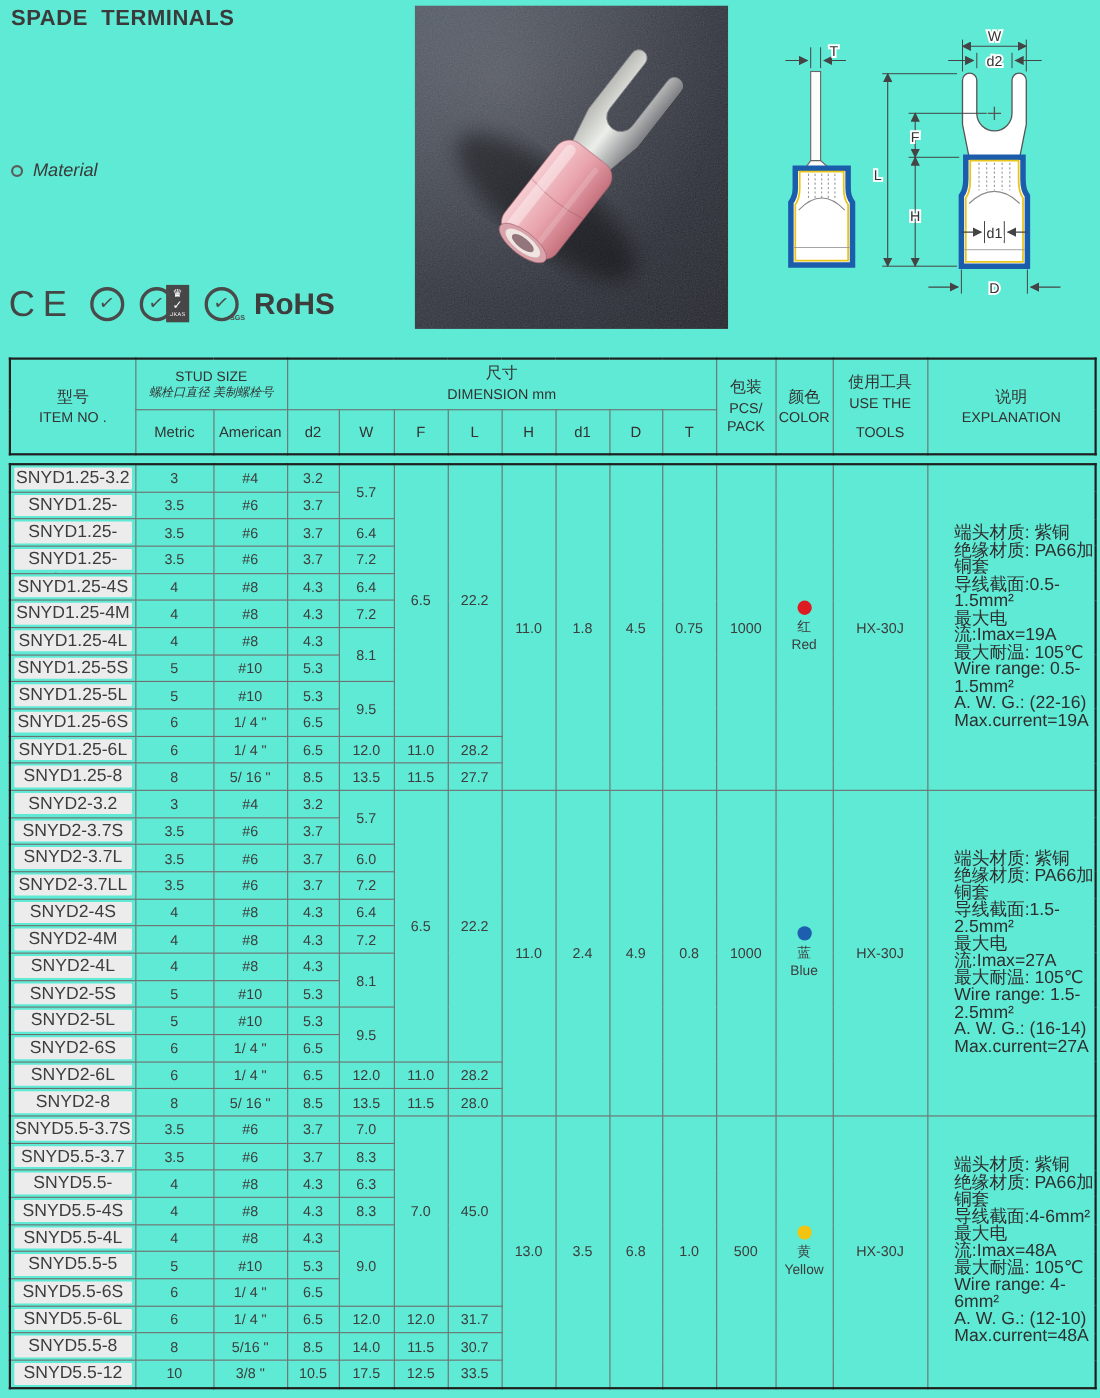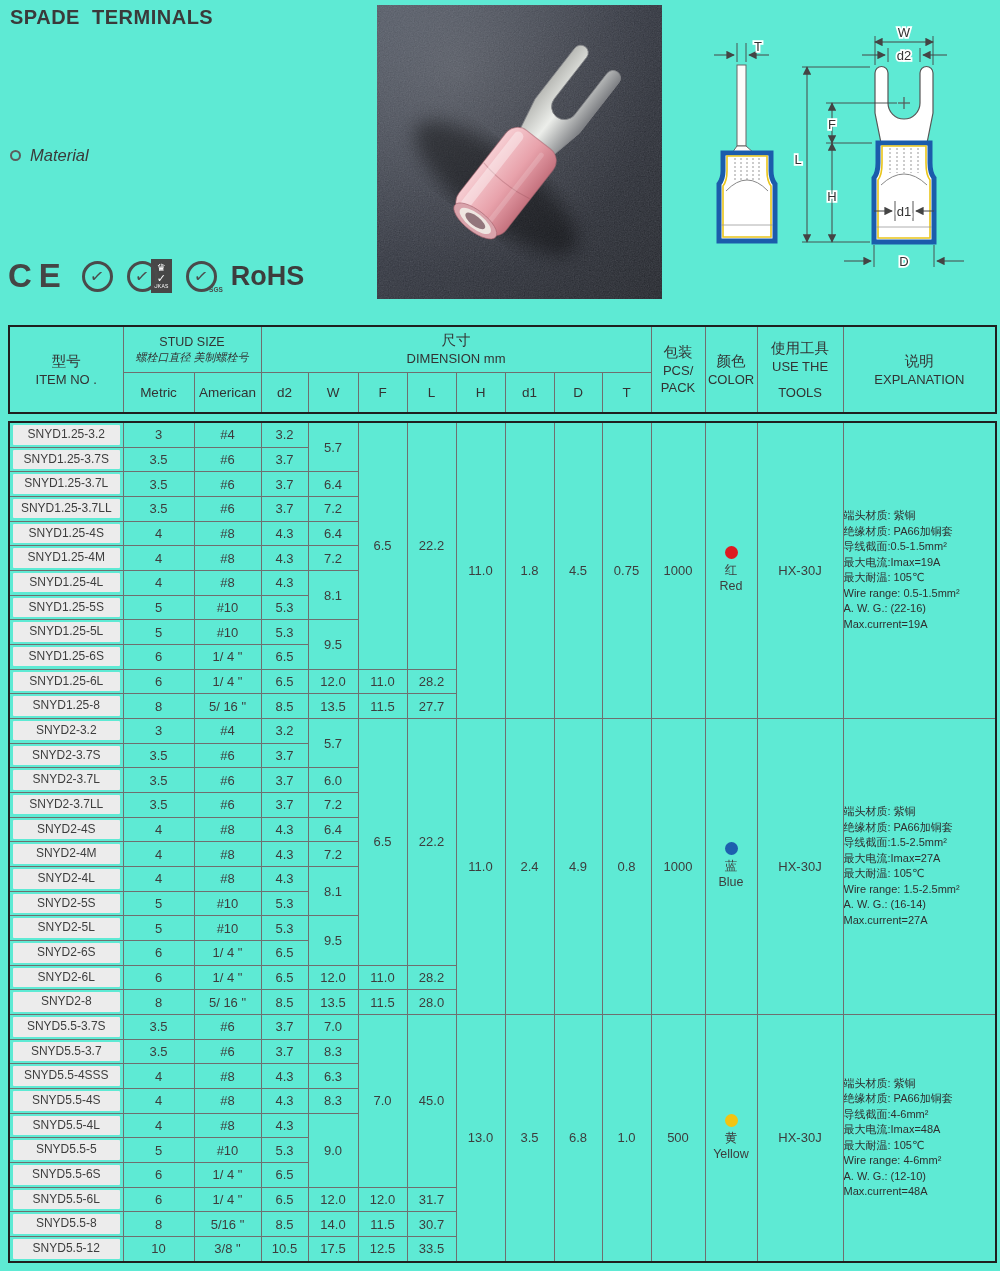--- a/index.html
+++ b/index.html
@@ -10,21 +10,21 @@
   .title{position:absolute;left:10px;top:6px;font-size:20px;font-weight:bold;
          letter-spacing:.5px;color:#3a3a3a;white-space:pre;}
   .material{position:absolute;left:10px;top:146px;font-style:italic;}
   .mat-title{display:flex;align-items:center;gap:9px;font-size:16.5px;color:#3a3a3a;margin-bottom:7px;}
   .mat-item{display:flex;align-items:center;gap:9px;font-size:13.5px;height:20px;color:#3a3a3a;}
   .bullet{width:9px;height:9px;border:2px solid #5c5c5c;border-radius:50%;box-sizing:border-box;flex:0 0 auto;}
   .bullet.big{width:11px;height:11px;}
 
   
   .certs{position:absolute;left:8px;top:257px;display:flex;align-items:center;gap:14px;height:38px;}
-  .ce{font-size:33px;font-weight:bold;letter-spacing:7px;color:#454545;line-height:38px;}
+  .ce{font-size:33px;font-weight:normal;letter-spacing:7px;color:#454545;line-height:38px;}
   .badge{width:31px;height:31px;border:3px solid #4a4a4a;border-radius:50%;box-sizing:border-box;
          display:flex;align-items:center;justify-content:center;position:relative;
          font-weight:bold;color:#4a4a4a;font-size:17px;flex:0 0 auto;}
   .badge .chk{transform:rotate(8deg);}
   .ukas{width:21px;height:34px;background:#474747;color:#fff;display:flex;flex-direction:column;
         align-items:center;justify-content:center;line-height:1;margin-left:-7px;flex:0 0 auto;}
   .ukas .crown{font-size:10px;}
   .ukas .chk2{font-size:11px;font-weight:bold;}
   .ukas .uk{font-size:5px;letter-spacing:.3px;}
   .sgs{position:absolute;bottom:-4px;right:-9px;font-size:6.5px;font-weight:bold;color:#4a4a4a;}
@@ -46,22 +46,22 @@
   .spec-head tr.r2{height:41px;}
   .spec-head .zh{font-size:14.5px;line-height:19px;color:#333;}
   .spec-head .en{font-size:13px;line-height:17px;color:#333;}
   .spec-head .szh{font-size:11px;line-height:15px;color:#333;font-style:italic;}
   .spec-head .sen{font-size:12.5px;line-height:16px;color:#333;}
   .spec-head .sub{font-size:13.5px;color:#333;}
   .spec-head .gap{margin-top:9px;}
   .spec-body{position:absolute;left:8px;top:421px;}
   .spec-body tr{height:24.68px;}
   .spec-body td{font-size:13px;color:#3d3d3d;}
-  .item-box{margin:2px 3px;background:#ececec;border-radius:1px;font-size:12px;line-height:19.5px;height:19.5px;}
-  td.expl{text-align:left;padding-left:0;font-size:11px;line-height:15.5px;color:#2f2f2f;}
+  .item-box{margin:2px 3px;background:#ececec;border-radius:1px;font-size:16px;line-height:19.5px;height:19.5px;}
+  td.expl{text-align:left;padding-left:24px;font-size:16px;line-height:15.5px;color:#2f2f2f;}
   .dot{display:inline-block;width:13px;height:13px;border-radius:50%;}
   td.colorcell div{font-size:12.5px;line-height:16px;}
 </style>
 </head>
 <body>
 
 <div class="page">
 
   <div class="title">SPADE  TERMINALS</div>
 

